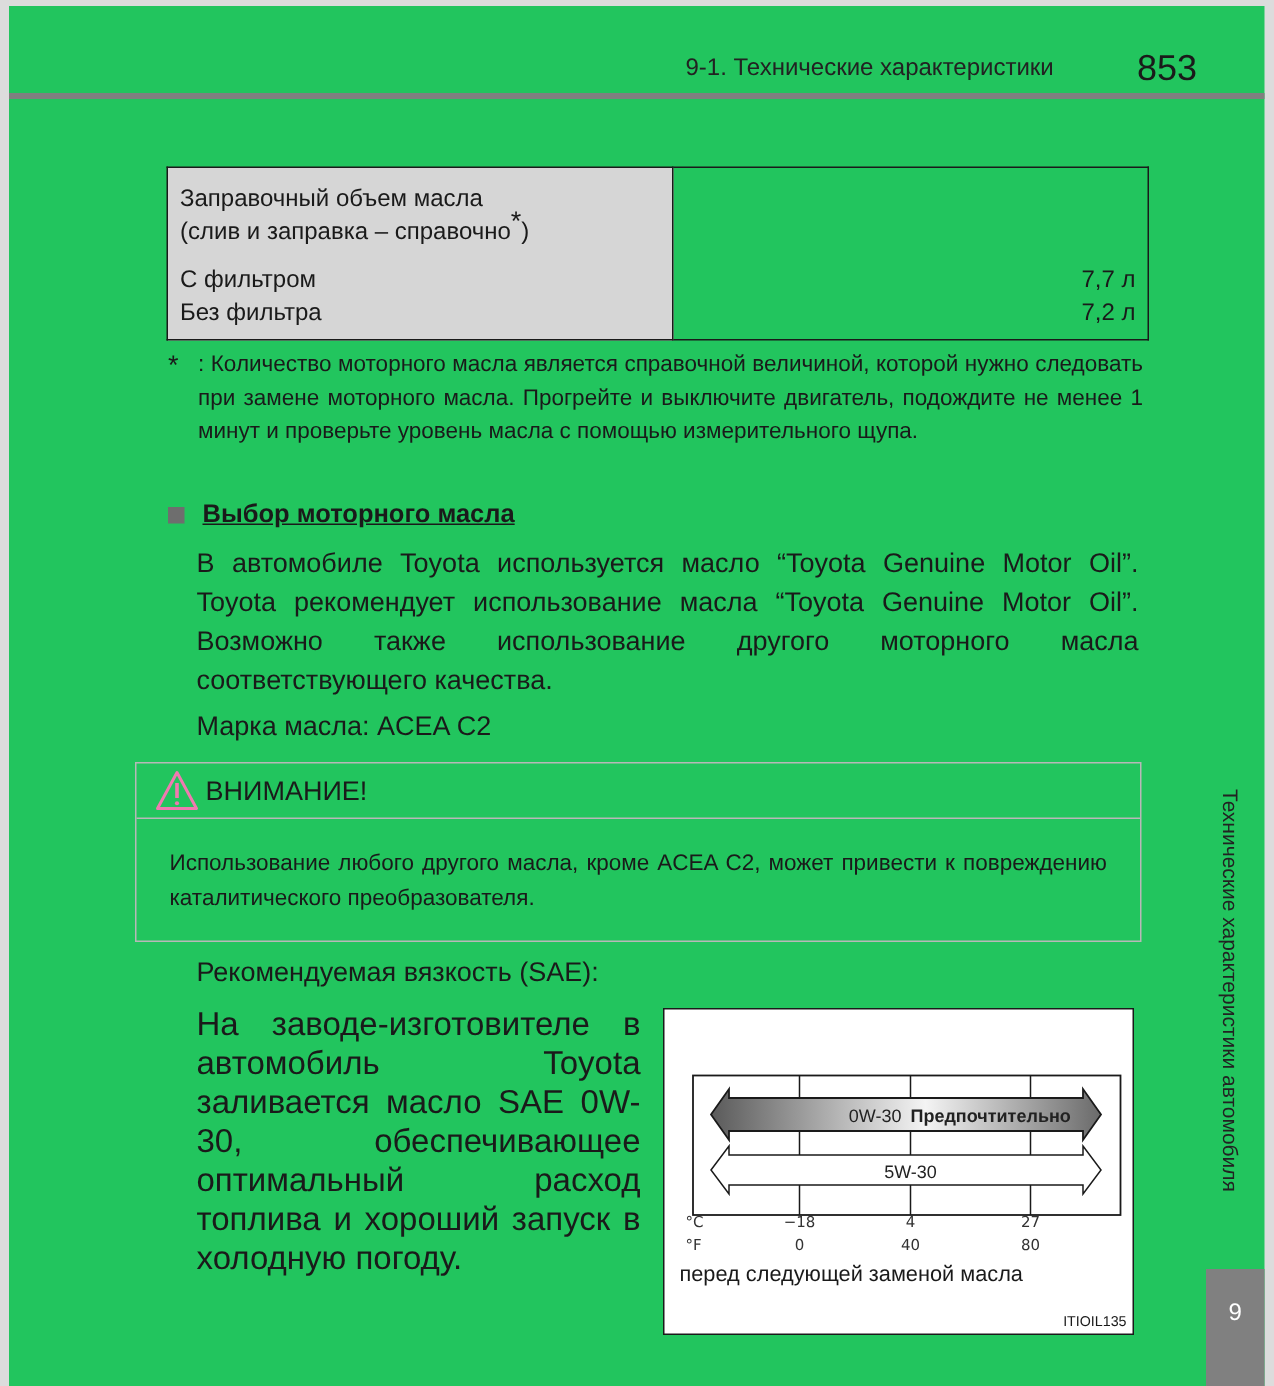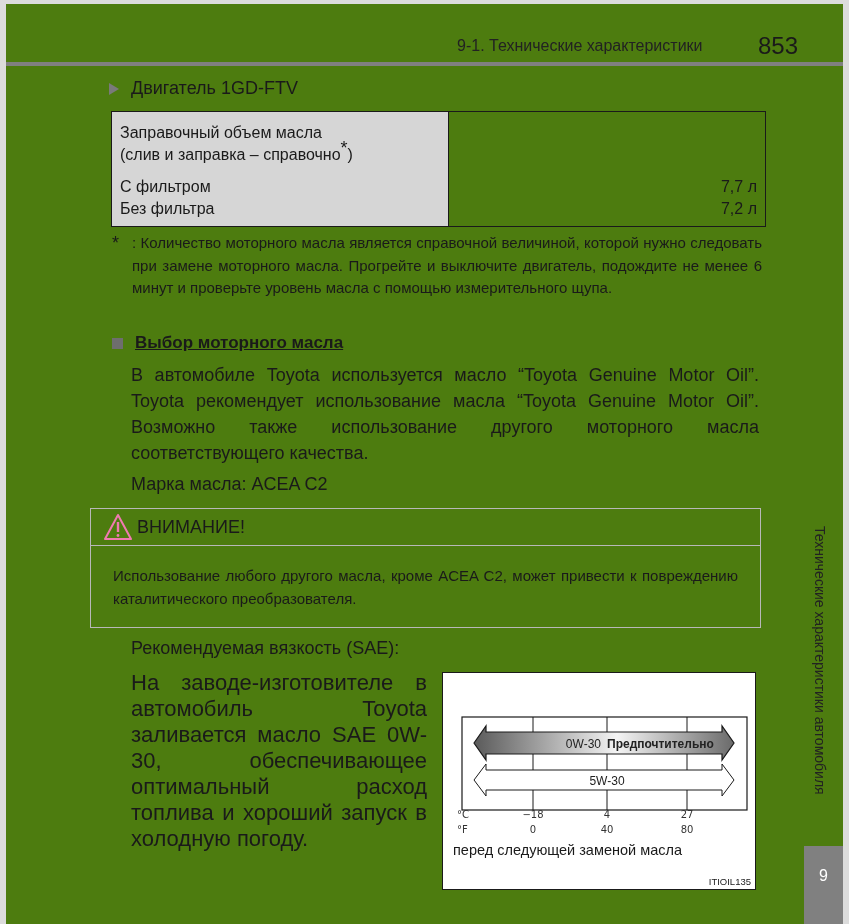--- a/index.html
+++ b/index.html
@@ -5,21 +5,21 @@
   html, body { margin: 0; padding: 0; }
   body {
     width: 849px; height: 924px; overflow: hidden;
     background: #dcdcdc;
     font-family: "Liberation Sans", sans-serif;
     color: #1a1a1a;
     position: relative;
   }
   .page {
     position: absolute; left: 6px; top: 4px; width: 837px; height: 920px;
-    background: #4d7c0f;
+    background: #22c55e;
   }
   .header-section { position: absolute; left: 451px; top: 33px; font-size: 16px; color: #222; }
   .header-pagenum { position: absolute; left: 752px; top: 28px; font-size: 24px; font-weight: normal; color: #1a1a1a; }
   .header-rule { position: absolute; left: 0; top: 58px; width: 837px; height: 4px; background: #808080; }
 
   .engine-title { position: absolute; left: 103px; top: 74px; font-size: 18px; display: flex; align-items: center; }
   .tri-bullet { width: 0; height: 0; border-left: 10px solid #7a7a7a; border-top: 6px solid transparent; border-bottom: 6px solid transparent; margin-right: 12px; }
 
   table.spec { position: absolute; left: 105px; top: 107px; width: 655px; border-collapse: collapse; font-size: 16px; }
   table.spec td { border: 1.5px solid #1a1a1a; vertical-align: top; padding: 0; }
@@ -60,24 +60,20 @@
 </style>
 </head>
 <body>
 
 <div class="page">
 
   <div class="header-section">9-1. Технические характеристики</div>
   <div class="header-pagenum">853</div>
   <div class="header-rule"></div>
 
-  <div class="engine-title">
-    <span class="tri-bullet"></span>
-    <span>Двигатель 1GD-FTV</span>
-  </div>
 
   <table class="spec">
     <tbody>
         <tr>
       <td class="lbl">
         <div>Заправочный объем масла</div>
         <div><span>(слив и заправка – справочно</span><sup class="star">*</sup><span>)</span></div>
         <div class="gap"></div>
         <div>С фильтром</div>
         <div>Без фильтра</div>
@@ -88,21 +84,21 @@
         <div class="gap"></div>
         <div>7,7 л</div>
         <div>7,2 л</div>
       </td>
     </tr>
   </tbody>
     </table>
 
   <div class="footnote">
     <span class="star-mark">*</span>
-    <span class="fn-text" style="margin-left:20px;">: Количество моторного масла является справочной величиной, которой нужно следовать при замене моторного масла. Прогрейте и выключите двигатель, подождите не менее 6 минут и проверьте уровень масла с помощью измерительного щупа.</span>
+    <span class="fn-text" style="margin-left:20px;">: Количество моторного масла является справочной величиной, которой нужно следовать при замене моторного масла. Прогрейте и выключите двигатель, подождите не менее 1 минут и проверьте уровень масла с помощью измерительного щупа.</span>
   </div>
 
   <div class="subhead">
     <span class="sq-bullet"></span>
     <span>Выбор моторного масла</span>
   </div>
 
   <div class="para p1">В автомобиле Toyota используется масло “Toyota Genuine Motor Oil”. Toyota рекомендует использование масла “Toyota Genuine Motor Oil”. Возможно также использование другого моторного масла соответствующего качества.</div>
   <div class="para p2">Марка масла: ACEA C2</div>
 

